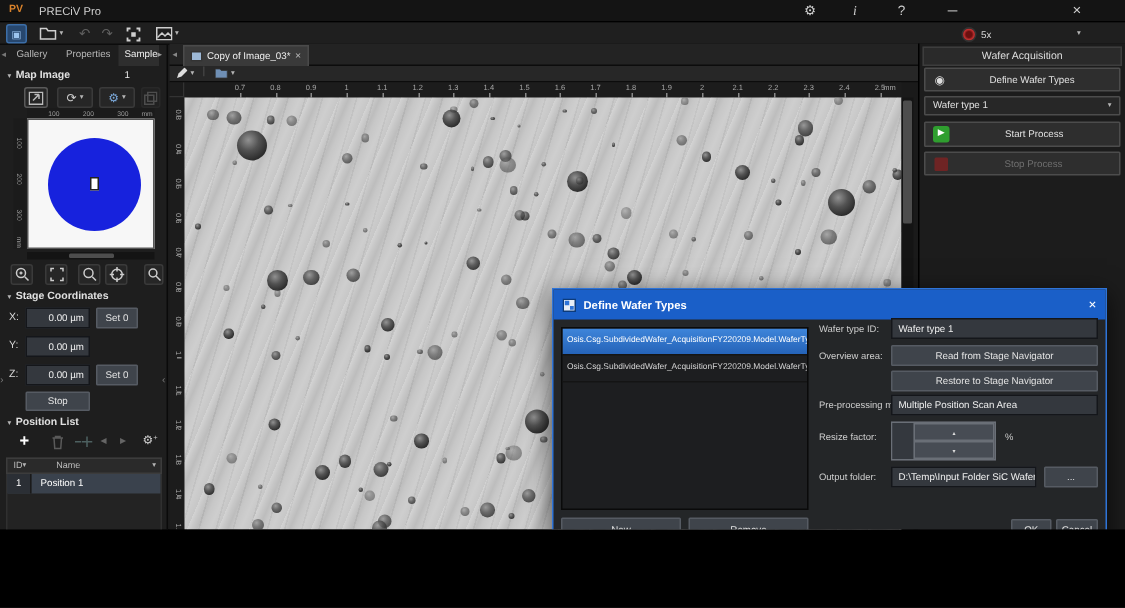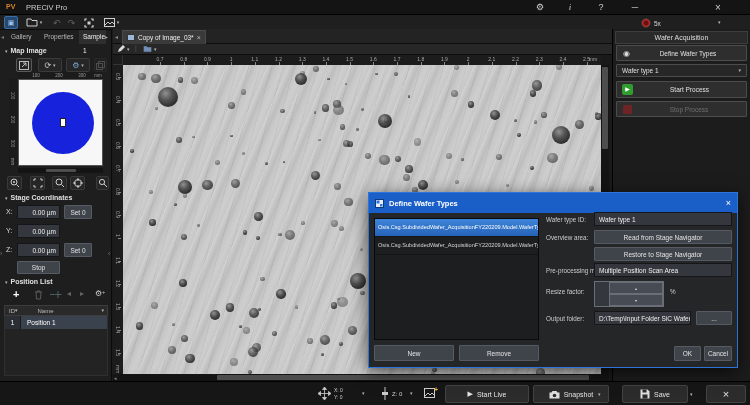--- a/index.html
+++ b/index.html
@@ -1,16 +1,16 @@
 <!DOCTYPE html>
 <html><head>
 <meta charset="utf-8">
 <style>
   html,body{margin:0;padding:0;background:#000;}
-  .screen{position:relative;width:750px;height:405px;background:#1a1a1a;overflow:hidden;
+  .screen{position:relative;width:750px;height:353px;background:#1a1a1a;overflow:hidden;
     font-family:"Liberation Sans","DejaVu Sans",sans-serif;color:#d8d8d8;font-size:7px;}
   .abs{position:absolute;box-sizing:border-box;}
   
   .titlebar{left:0;top:0;width:750px;height:15px;background:#141414;border-bottom:1px solid #000;}
   .logo{left:6px;top:3px;font-weight:bold;font-size:7px;color:#d9822b;letter-spacing:0;}
   .apptitle{left:26px;top:3px;font-size:7.5px;color:#cfcfcf;}
   .winbtn{top:1px;width:20px;height:13px;text-align:center;line-height:13px;color:#cfcfcf;font-size:9px;}
   
   .toolbar{left:0;top:15px;width:750px;height:15px;background:#1f1f1f;border-bottom:1px solid #0c0c0c;}
   .tbtn{top:1px;height:13px;display:flex;align-items:center;justify-content:center;border-radius:2px;color:#c9c9c9;}

